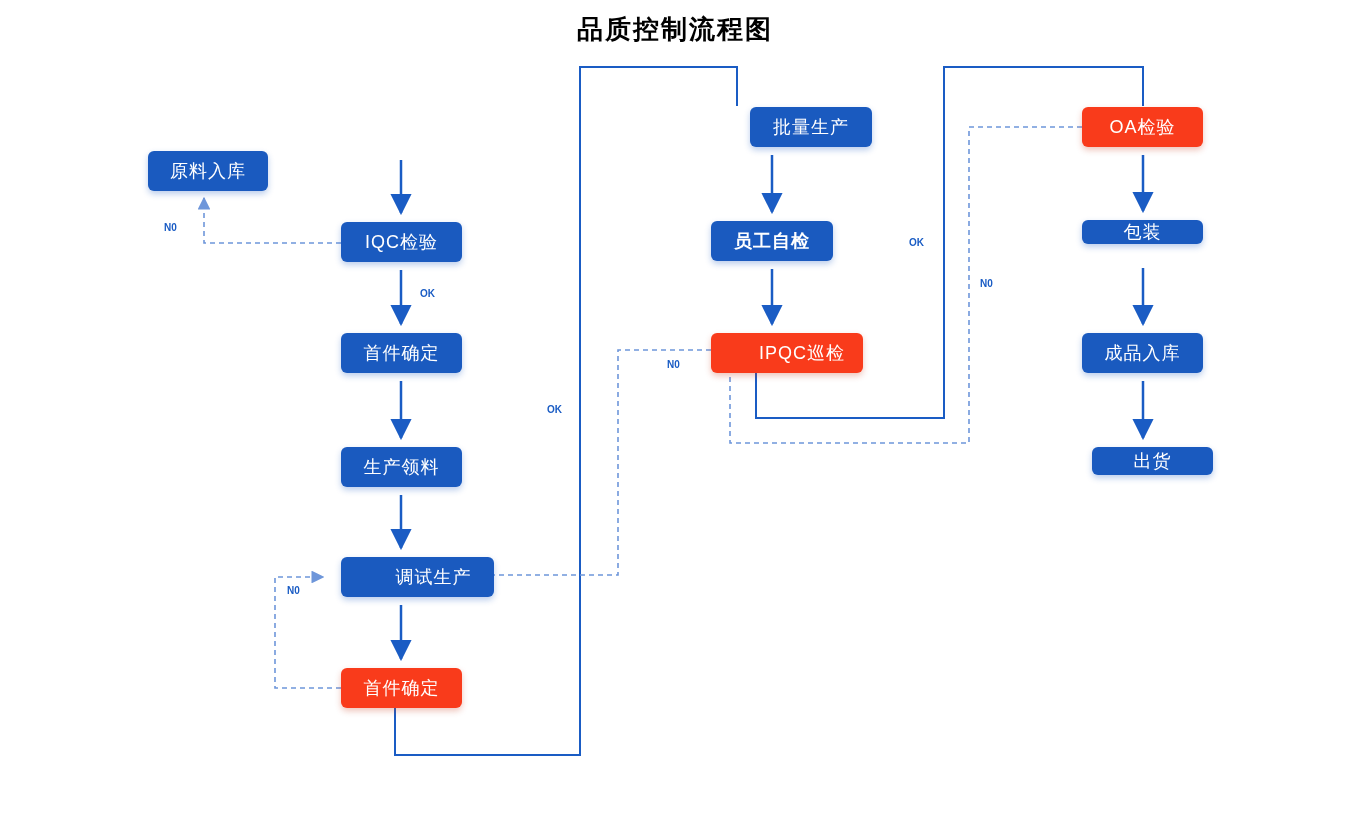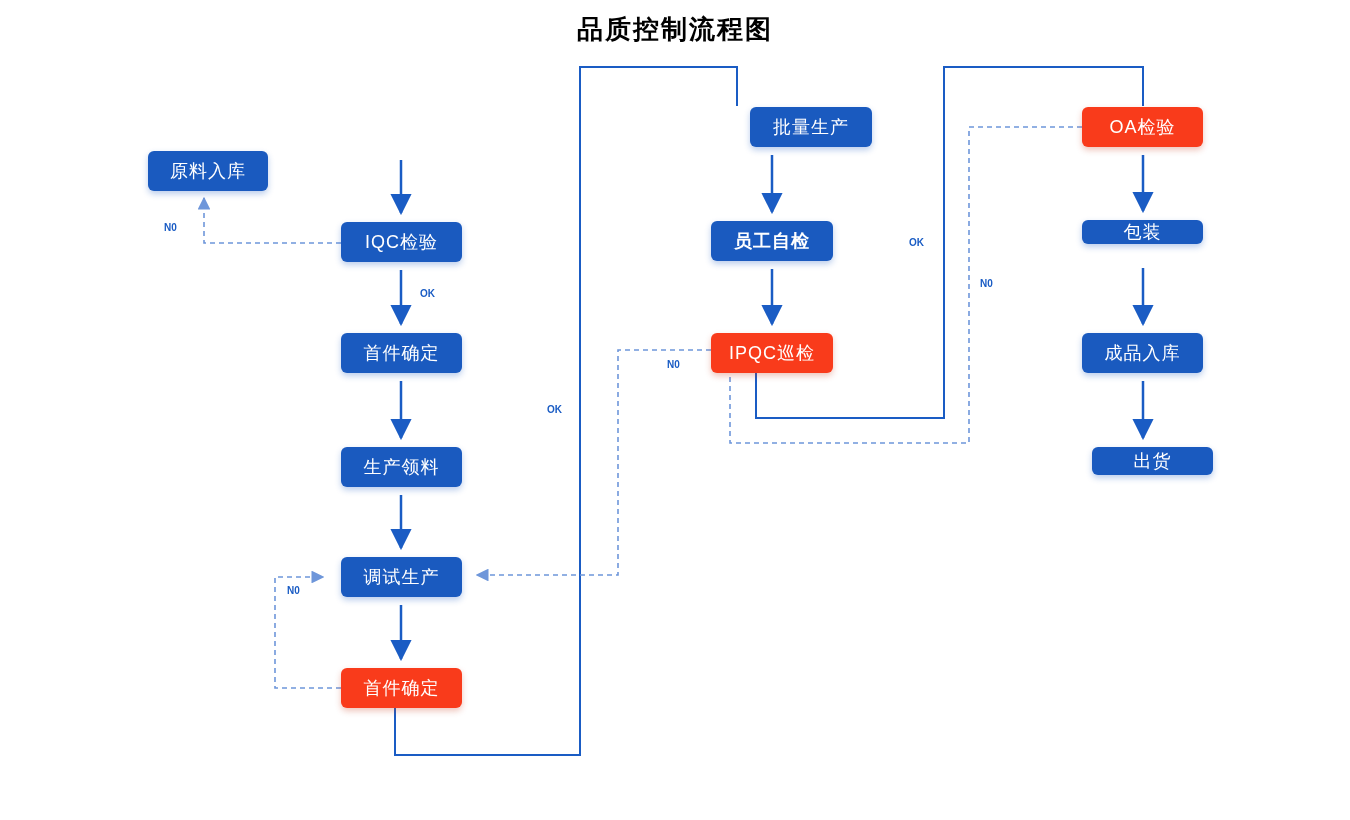--- a/index.html
+++ b/index.html
@@ -81,26 +81,26 @@
 
     <path class="wire-dashed" marker-end="url(#ah-dashed)" d="M711,350 L618,350 L618,575 L477,575"></path>
 
     <path class="wire-dashed" d="M1082,127 L969,127 L969,443 L730,443 L730,375"></path>
   </svg>
 
   <div class="node blue" style="left:148px;top:151px;width:120px;height:40px;">原料入库</div>
   <div class="node blue" style="left:341px;top:222px;width:121px;height:40px;">IQC检验</div>
   <div class="node blue" style="left:341px;top:333px;width:121px;height:40px;">首件确定</div>
   <div class="node blue" style="left:341px;top:447px;width:121px;height:40px;">生产领料</div>
-  <div class="node blue" style="left:341px;top:557px;width:121px;height:40px;">调试生产</div>
+  <div class="node blue" style="left:341px;top:557px;width:121px;height:40px;padding-left:32px;">调试生产</div>
   <div class="node red" style="left:341px;top:668px;width:121px;height:40px;">首件确定</div>
 
   <div class="node blue" style="left:711px;top:107px;width:122px;height:40px;margin-left:39px;">批量生产</div>
   <div class="node blue" style="left:711px;top:221px;width:122px;height:40px;font-weight:bold;">员工自检</div>
-  <div class="node red" style="left:711px;top:333px;width:122px;height:40px;">IPQC巡检</div>
+  <div class="node red" style="left:711px;top:333px;width:122px;height:40px;padding-left:30px;">IPQC巡检</div>
 
   <div class="node red" style="left:1082px;top:107px;width:121px;height:40px;">OA检验</div>
   <div class="node blue" style="left:1082px;top:220px;width:121px;height:24px;">包装</div>
   <div class="node blue" style="left:1082px;top:333px;width:121px;height:40px;">成品入库</div>
   <div class="node blue" style="left:1080px;top:447px;width:121px;height:28px;margin-left:12px;">出货</div>
 
   <div class="edge-label" style="left:420px;top:288px;">OK</div>
   <div class="edge-label" style="left:547px;top:404px;">OK</div>
   <div class="edge-label" style="left:909px;top:237px;">OK</div>
   <div class="edge-label" style="left:164px;top:222px;">N0</div>

